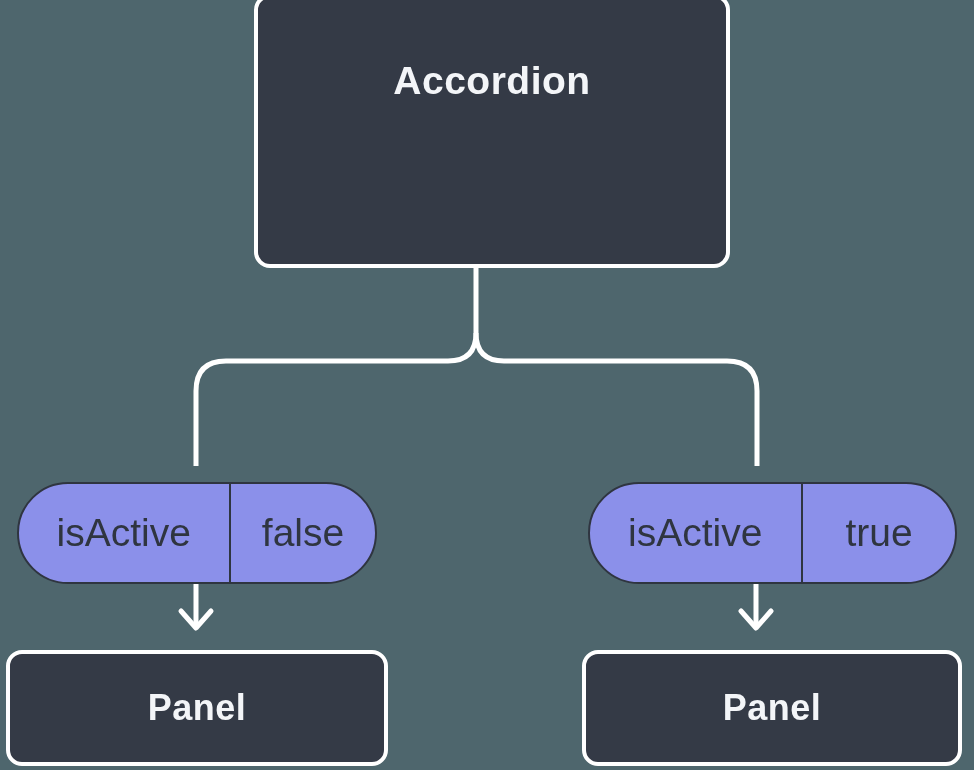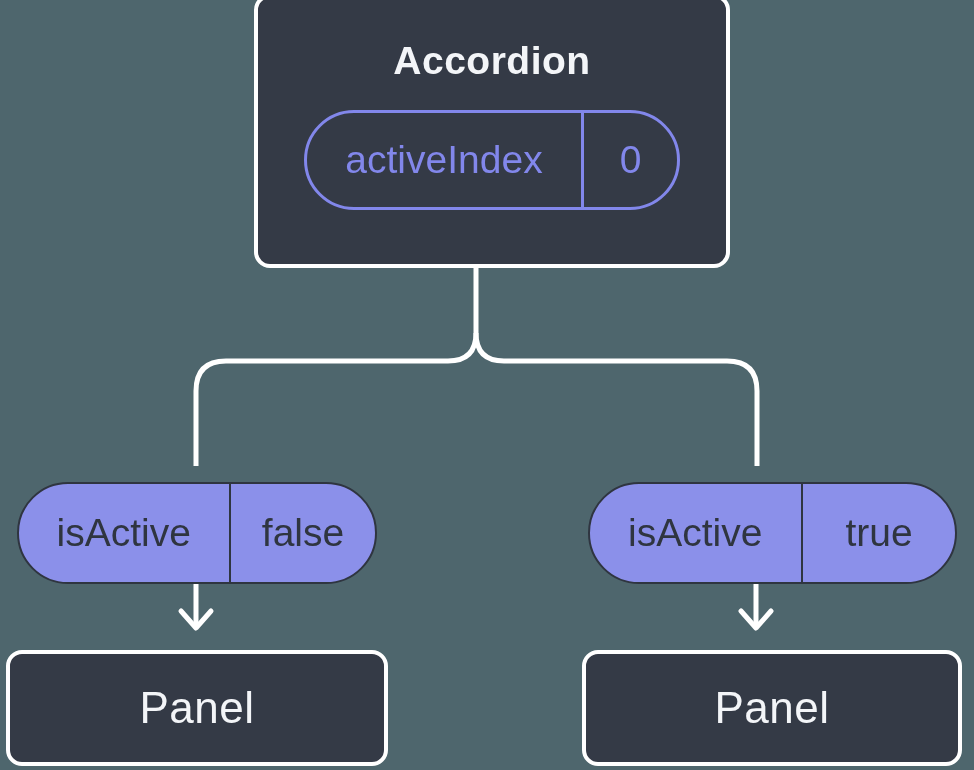--- a/index.html
+++ b/index.html
@@ -27,21 +27,21 @@
   #root-node {
     left: 254px;
     top: -6px;
     width: 476px;
     height: 274px;
     display: flex;
     flex-direction: column;
     align-items: center;
   }
   .node-title {
-    margin-top: 40px;
+    margin-top: 60px;
     font-size: 39px;
     line-height: 46px;
     font-weight: 600;
     letter-spacing: 0.5px;
   }
 
   
   #state-pill {
     margin-top: 26px;
     width: 376px;
@@ -102,22 +102,22 @@
   .panel-node {
     top: 650px;
     height: 116px;
     display: flex;
     align-items: center;
     justify-content: center;
   }
   #panel-node-left  { left: 6px;   width: 382px; }
   #panel-node-right { left: 582px; width: 380px; }
   .panel-node .panel-title {
-    font-size: 44px;
-    font-weight: 400;
+    font-size: 36px;
+    font-weight: 700;
     letter-spacing: 0.5px;
   }
 
   
   #connector-svg {
     position: absolute;
     left: 0;
     top: 0;
     pointer-events: none;
   }
@@ -143,25 +143,20 @@
 
     <path class="arrow-stem" d="M196 566 L196 626"></path>
     <path class="arrow-head" d="M181 611 L196 628 L211 611"></path>
 
     <path class="arrow-stem" d="M756 566 L756 626"></path>
     <path class="arrow-head" d="M741 611 L756 628 L771 611"></path>
   </svg>
 
   <div class="node" id="root-node">
     <div class="node-title">Accordion</div>
-    <div id="state-pill">
-      <div class="cell cell-name">activeIndex</div>
-      <div class="divider"></div>
-      <div class="cell cell-value">0</div>
-    </div>
   </div>
 
   <div class="prop-pill" id="prop-pill-left">
     <div class="cell cell-name">isActive</div>
     <div class="divider"></div>
     <div class="cell cell-value">false</div>
   </div>
 
   <div class="prop-pill" id="prop-pill-right">
     <div class="cell cell-name">isActive</div>

